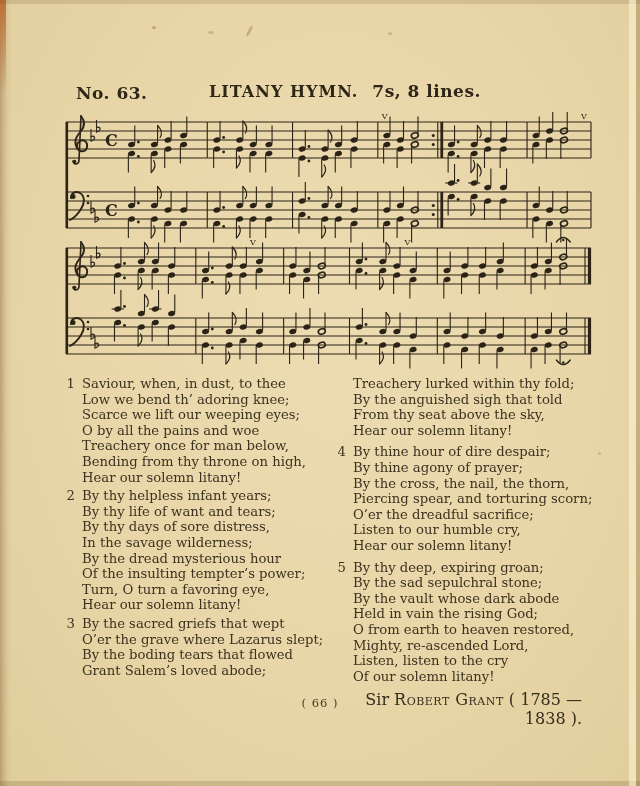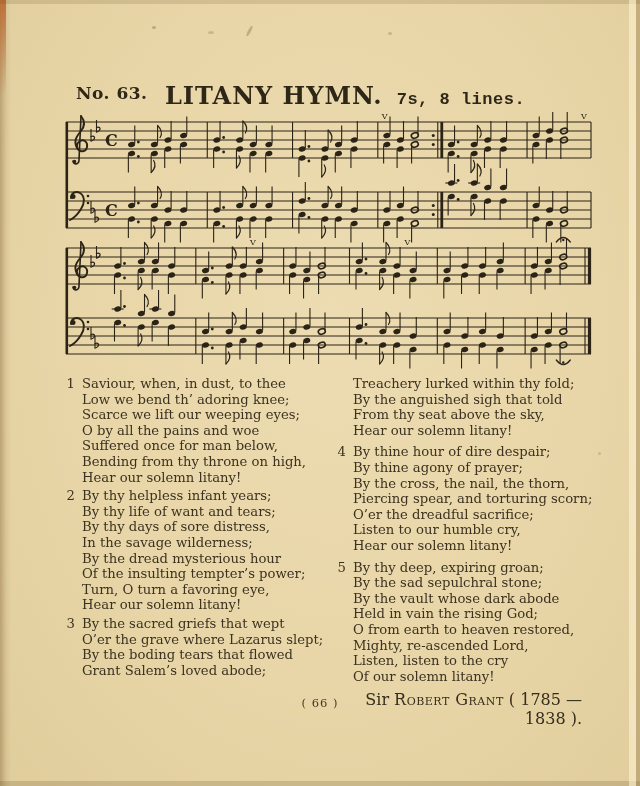--- a/index.html
+++ b/index.html
@@ -22,22 +22,22 @@
   .speck{position:absolute;background:#8a6f45;border-radius:50%;opacity:.45;}
   .s1{left:152px;top:26px;width:4px;height:3px;}
   .s2{left:208px;top:31px;width:6px;height:3px;opacity:.3;}
   .s3{left:248px;top:25px;width:3px;height:12px;transform:rotate(28deg);opacity:.4;}
   .s4{left:388px;top:32px;width:4px;height:3px;opacity:.35;}
   .s5{left:598px;top:452px;width:3px;height:3px;opacity:.3;}
 
   
   .hdr-no{position:absolute;left:76px;top:83px;font-size:17px;font-weight:bold;color:#2e2717;letter-spacing:.5px;}
   .hdr-title{position:absolute;left:110px;right:60px;top:81px;text-align:center;color:#2e2717;white-space:nowrap;}
-  .hdr-title .t{font-size:24px;font-weight:bold;letter-spacing:1px;}
-  .hdr-title .m{font-size:17px;font-weight:bold;margin-left:14px;letter-spacing:.5px;font-family:Liberation Mono, monospace;}
+  .hdr-title .t{font-size:16px;font-weight:bold;letter-spacing:1px;}
+  .hdr-title .m{font-size:17px;font-weight:bold;margin-left:14px;letter-spacing:.5px;}
 
   
   .score{position:absolute;left:64px;top:112px;}
 
   
   .text-cols{position:absolute;left:60px;top:376px;width:524px;display:flex;}
   .col{width:253px;}
   .col.right{margin-left:18px;}
   .verse{display:flex;margin-bottom:3px;}
   .col.right .verse{margin-bottom:6px;}
@@ -569,21 +569,21 @@
 
   <div class="text-cols">
     <div class="col left" id="colLeft">
         <div class="verse">
           <span class="vnum">1</span>
           <div class="vbody">
             <div class="vline">Saviour, when, in dust, to thee</div>
             <div class="vline">Low we bend th’ adoring knee;</div>
             <div class="vline">Scarce we lift our weeping eyes;</div>
             <div class="vline">O by all the pains and woe</div>
-            <div class="vline">Suffered once for man below,</div>
+            <div class="vline">Treachery once for man below,</div>
             <div class="vline">Bending from thy throne on high,</div>
             <div class="vline">Hear our solemn litany!</div>
           </div>
         </div>
         <div class="verse">
           <span class="vnum">2</span>
           <div class="vbody">
             <div class="vline">By thy helpless infant years;</div>
             <div class="vline">By thy life of want and tears;</div>
             <div class="vline">By thy days of sore distress,</div>

